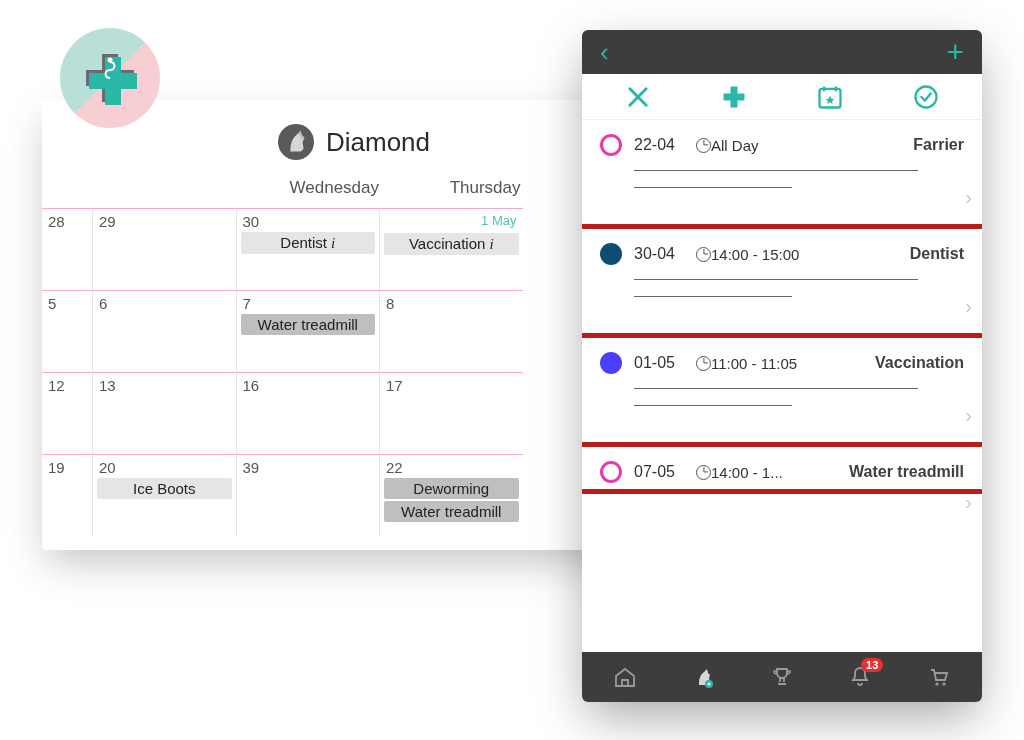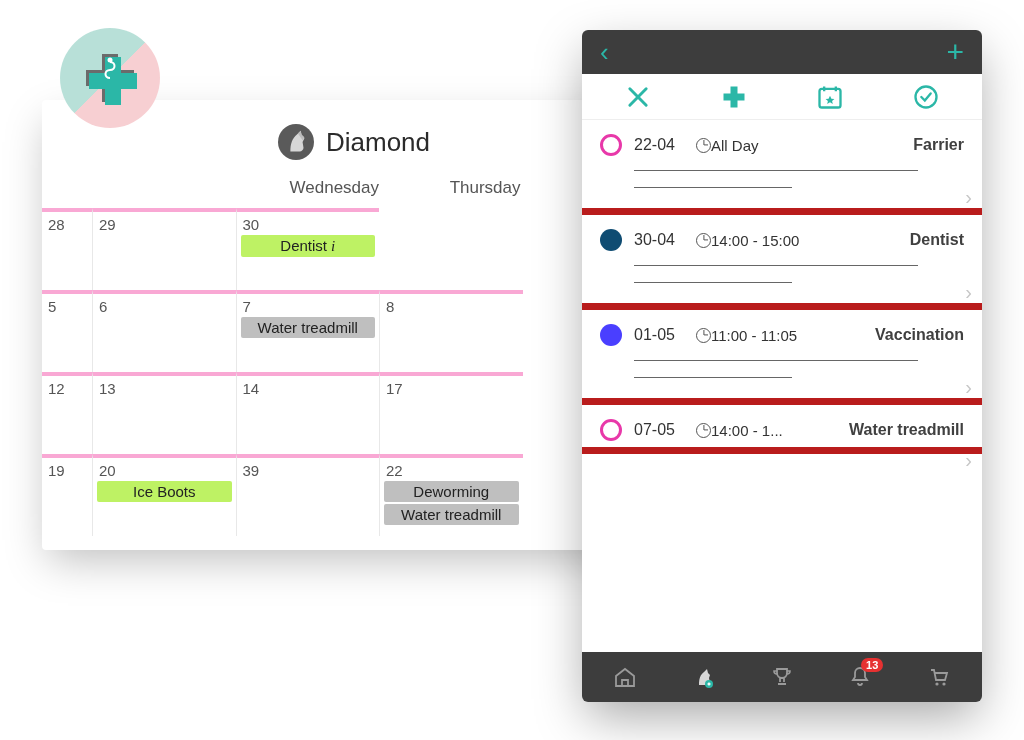--- a/index.html
+++ b/index.html
@@ -55,21 +55,21 @@
     font-size: 17px;
     color:#555;
     padding: 6px 4px 10px;
   }
   .weekrow {
     display:grid;
     grid-template-columns: 50px 1fr 1fr 1fr 1fr;
     height: 82px;
   }
   .cell {
-    border-top: 4px solid #f9a8d4;
+    border-top: 1px solid #f9a8d4;
     border-left: 1px solid #e8e8e8;
     position: relative;
     padding: 4px 4px 2px 4px;
     font-size: 15px;
     color:#555;
     overflow:hidden;
   }
   .cell:first-child { border-left:none; }
   .cellnum { text-align:left; padding-left:2px; }
   .monthtag {
@@ -78,21 +78,21 @@
   }
   .evt {
     margin-top: 2px;
     font-size: 15px;
     text-align:center;
     border-radius: 2px;
     padding: 2px 2px;
     white-space: nowrap;
     overflow:hidden;
   }
-  .evt.teal { background:#bef264; color:#222; }
+  .evt.teal { background:#e5e5e5; color:#222; }
   .evt.gray { background:#bfbfbf; color:#222; }
   .evt .info { font-family: serif; font-style:italic; margin-left:4px; }
 
   
   .phone {
     position: absolute;
     top: 30px; left: 582px;
     width: 400px;
     height: 672px;
     background:#fff;
@@ -112,22 +112,22 @@
   .phone-top .plus { color:#2bb7a7; font-size: 30px; font-weight:300; line-height:1; }
   .phone-tabs {
     height: 46px;
     display:flex; align-items:center; justify-content:space-around;
     border-bottom: 1px solid #eee;
     padding: 0 8px;
   }
   .phone-tabs .tab { width:28px; height:28px; display:flex; align-items:center; justify-content:center; }
   .phone-list { flex:1; overflow:hidden; }
   .item {
-    border-bottom:7px solid #b91c1c;
-    padding: 14px 18px 4px 18px;
+    border-bottom:5px solid #b91c1c;
+    padding: 14px 18px 20px 18px;
     position:relative;
   }
   .item .row1 {
     display:flex; align-items:center; gap:12px;
   }
   .dot {
     width:22px; height:22px; border-radius:50%; flex-shrink:0;
   }
   .dot.hollow { border:3px solid #e838a9; background:transparent; }
   .dot.navy { background:#0f4c72; }
@@ -212,20 +212,24 @@
     <div class="cell">
         <div class="cellnum">28</div>
       </div>
     <div class="cell">
         <div class="cellnum">29</div>
       </div>
     <div class="cell">
       <div class="cellnum">30</div>
       <div class="evt teal"><span>Dentist</span><span class="info">i</span></div>
     </div>
+    <div class="cell">
+      <span class="monthtag">1 May</span>
+      <div class="evt teal" style="margin-top:20px"><span>Vaccination</span><span class="info">i</span></div>
+    </div>
   </div>
 
   <div class="weekrow">
     <div class="cell">
         <div class="cellnum">5</div>
       </div>
     <div class="cell">
         <div class="cellnum">6</div>
       </div>
     <div class="cell">
@@ -238,21 +242,21 @@
   </div>
 
   <div class="weekrow">
     <div class="cell">
         <div class="cellnum">12</div>
       </div>
     <div class="cell">
         <div class="cellnum">13</div>
       </div>
     <div class="cell">
-        <div class="cellnum">14</div>
+        <div class="cellnum">16</div>
       </div>
     <div class="cell">
         <div class="cellnum">17</div>
       </div>
   </div>
 
   <div class="weekrow">
     <div class="cell">
         <div class="cellnum">19</div>
       </div>

